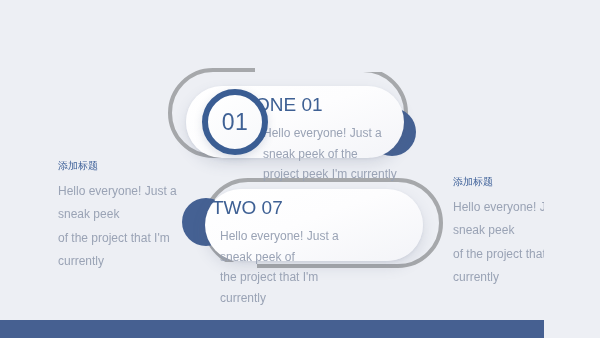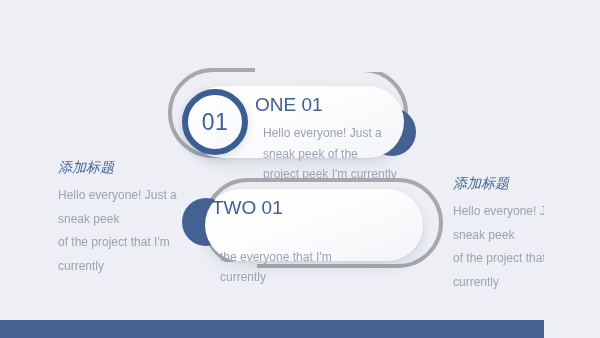--- a/index.html
+++ b/index.html
@@ -117,21 +117,21 @@
     height: 66px;
     border-radius: 50%;
     border: 6px solid #3a5d93;
     background: linear-gradient(150deg, #ffffff 0%, #f7f8fb 100%);
     box-sizing: border-box;
     display: flex;
     align-items: center;
     justify-content: center;
     box-shadow: 0 3px 8px rgba(70, 90, 130, 0.18);
   }
-  .ring-1 { left: 182px; top: 89px; text-align: right; }
+  .ring-1 { left: 202px; top: 89px; text-align: right; }
   .ring-2 { left: 355px; top: 192px; }
   .ring-num {
     font-size: 23px;
     color: #3f6195;
     letter-spacing: 0.5px;
     line-height: 1;
   }
 
   
   .card-body {
@@ -156,26 +156,25 @@
   }
 
   
   .side {
     position: absolute;
   }
   .side-left  { left: 58px;  top: 160px; width: 140px; }
   .side-right { left: 453px; top: 176px; width: 140px; }
 
   .side-title {
-    font-size: 14px;
+    font-size: 10px;
     color: #41639a;
     line-height: 1.1;
     margin: 0 0 9px 0;
     white-space: nowrap;
-    font-style: italic;
   }
   .side-desc {
     font-size: 12px;
     color: #9aa3b5;
     line-height: 1.95;
     margin: 0;
   }
 </style>
 </head>
 <body>
@@ -198,24 +197,24 @@
       <span>Hello everyone! Just a sneak peek of the</span><br>
       <span>project peek I'm currently working on. I</span>
     </p>
   </div>
   <div class="ring ring-1">
     <span class="ring-num">01</span>
   </div>
 
   <div class="card card-2"></div>
   <div class="card-body body-2">
-    <p class="card-title">TWO 01</p>
+    <p class="card-title">TWO 07</p>
     <p class="card-desc">
-      <br>
-      <span>the everyone that I'm currently</span>
+      <span>Hello everyone! Just a sneak peek of</span><br>
+      <span>the project that I'm currently</span>
     </p>
   </div>
 
   <div class="side side-left">
     <p class="side-title">添加标题</p>
     <p class="side-desc">
       <span>Hello everyone! Just a sneak peek</span><br>
       <span>of the project that I'm currently</span>
     </p>
   </div>

